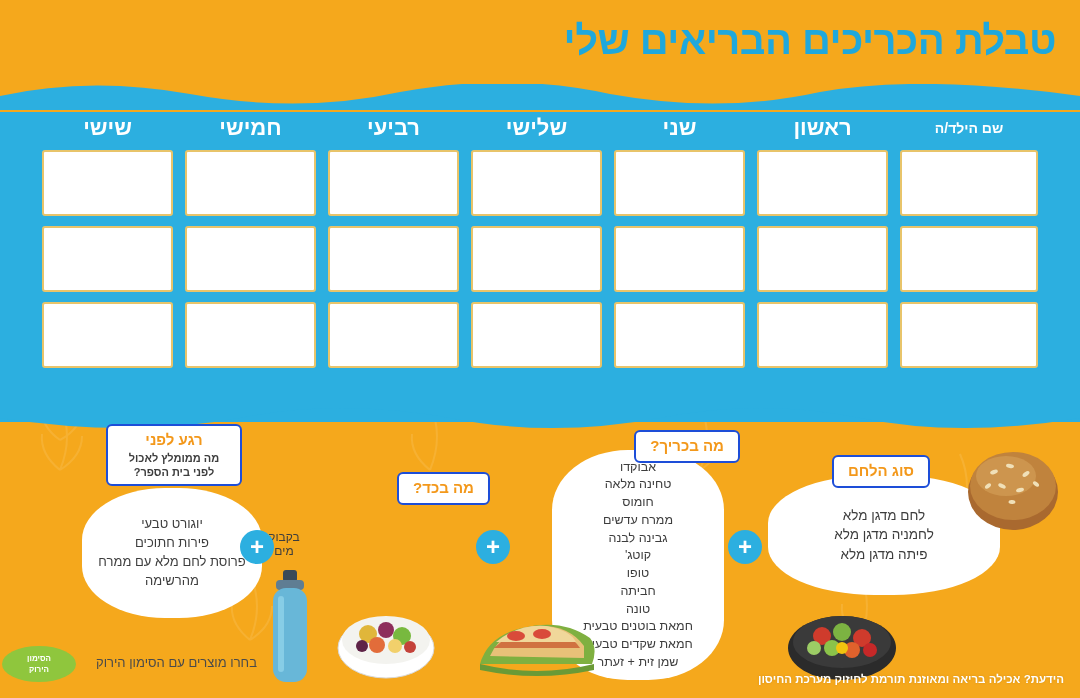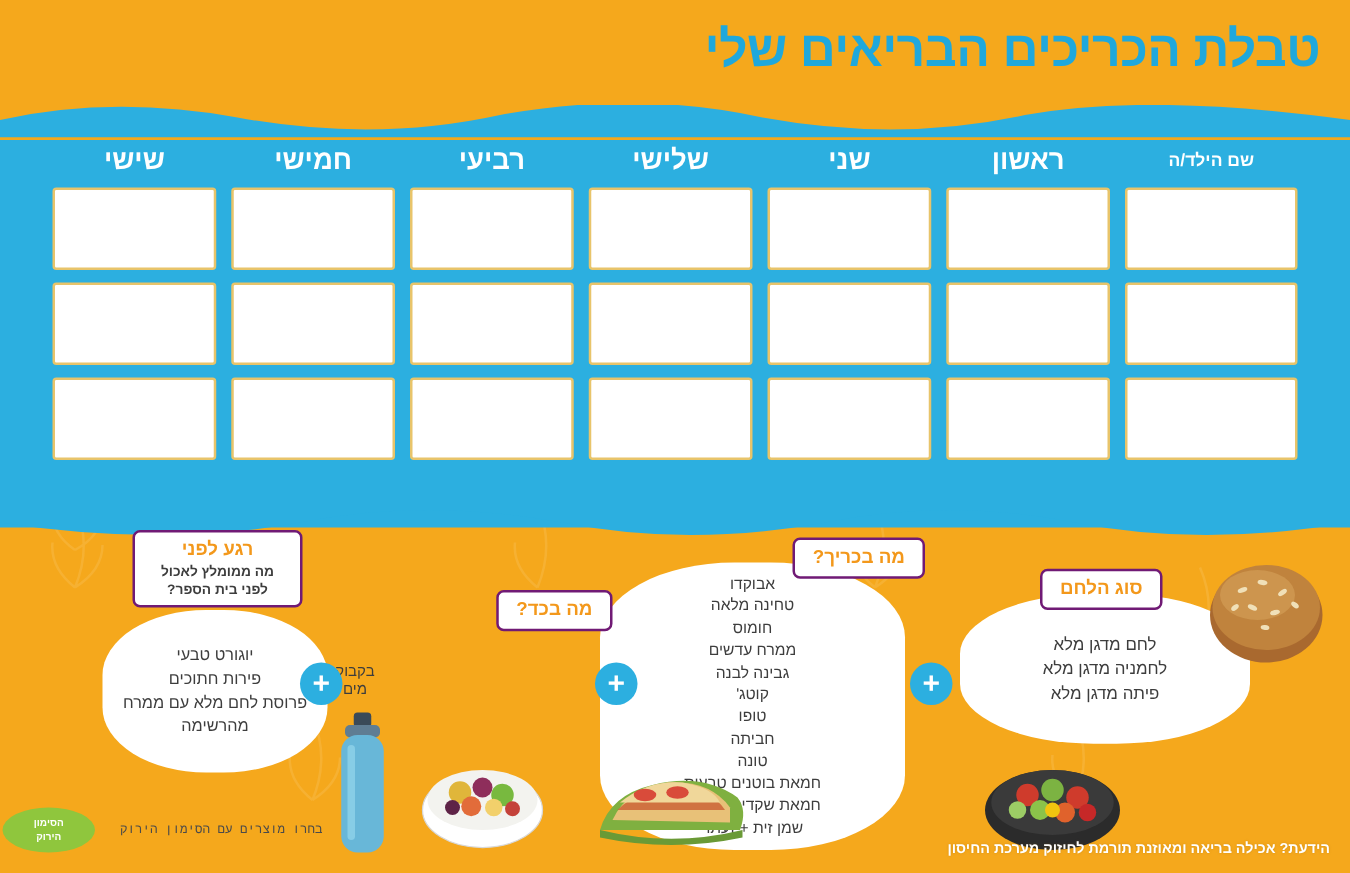--- a/index.html
+++ b/index.html
@@ -105,21 +105,21 @@
     direction: rtl; text-align: center;
     color: #3d3d3d;
     line-height: 1.45;
     display: flex; align-items: center; justify-content: center;
   }
   .bubble-inner { padding: 6px 14px; }
 
   .tag {
     position: absolute;
     background: #ffffff;
-    border: 2px solid #701a75;
+    border: 2px solid #1d4ed8;
     border-radius: 6px;
     color: #f3981b;
     font-weight: bold;
     direction: rtl; text-align: center;
     padding: 5px 14px;
     z-index: 7;
     line-height: 1.25;
   }
   .tag .sub { color: #3d3d3d; font-size: 11px; display: block; margin-top: 2px; }
 
@@ -138,23 +138,22 @@
     color: #ffffff; font-size: 11.5px; line-height: 1.5;
     font-weight: bold;
     z-index: 7;
     text-shadow: 0 0 2px rgba(150,100,0,.35);
     margin-top: 19px;
   }
   .didyouknow .hi { color: #ffffff; }
 
   .footnote {
     position: absolute; left: 96px; bottom: 28px;
-    direction: rtl; font-size: 10px; color: #4a4a4a;
+    direction: rtl; font-size: 13px; color: #4a4a4a;
     z-index: 7;
-    font-family: Liberation Mono, monospace;
   }
   .greenbadge {
     position: absolute; left: 0; bottom: 14px;
     width: 78px; height: 40px; z-index: 7;
   }
 
   
   .photo { position: absolute; z-index: 6; }
   .photo svg { display: block; }
 
@@ -264,21 +263,21 @@
     </div>
   </div>
 
   <div class="plus" style="right:318px; top:110px;">
     <span>+</span>
   </div>
 
   <div class="tag" style="right:340px; top:10px; font-size:15px;">
     <span>מה בכריך?</span>
   </div>
-  <div class="bubble" style="right:356px; top:30px; width:244px; height:230px; font-size:12.5px; border-radius:44% 44% 44% 44% / 26% 26% 26% 26%;margin-left:34px;">
+  <div class="bubble" style="right:356px; top:30px; width:172px; height:230px; font-size:12.5px; border-radius:44% 44% 44% 44% / 26% 26% 26% 26%;margin-left:34px;">
     <div class="bubble-inner" style="line-height:1.42;">
       <div>אבוקדו</div>
       <div>טחינה מלאה</div>
       <div>חומוס</div>
       <div>ממרח עדשים</div>
       <div>גבינה לבנה</div>
       <div>קוטג'</div>
       <div>טופו</div>
       <div>חביתה</div>
       <div>טונה</div>

